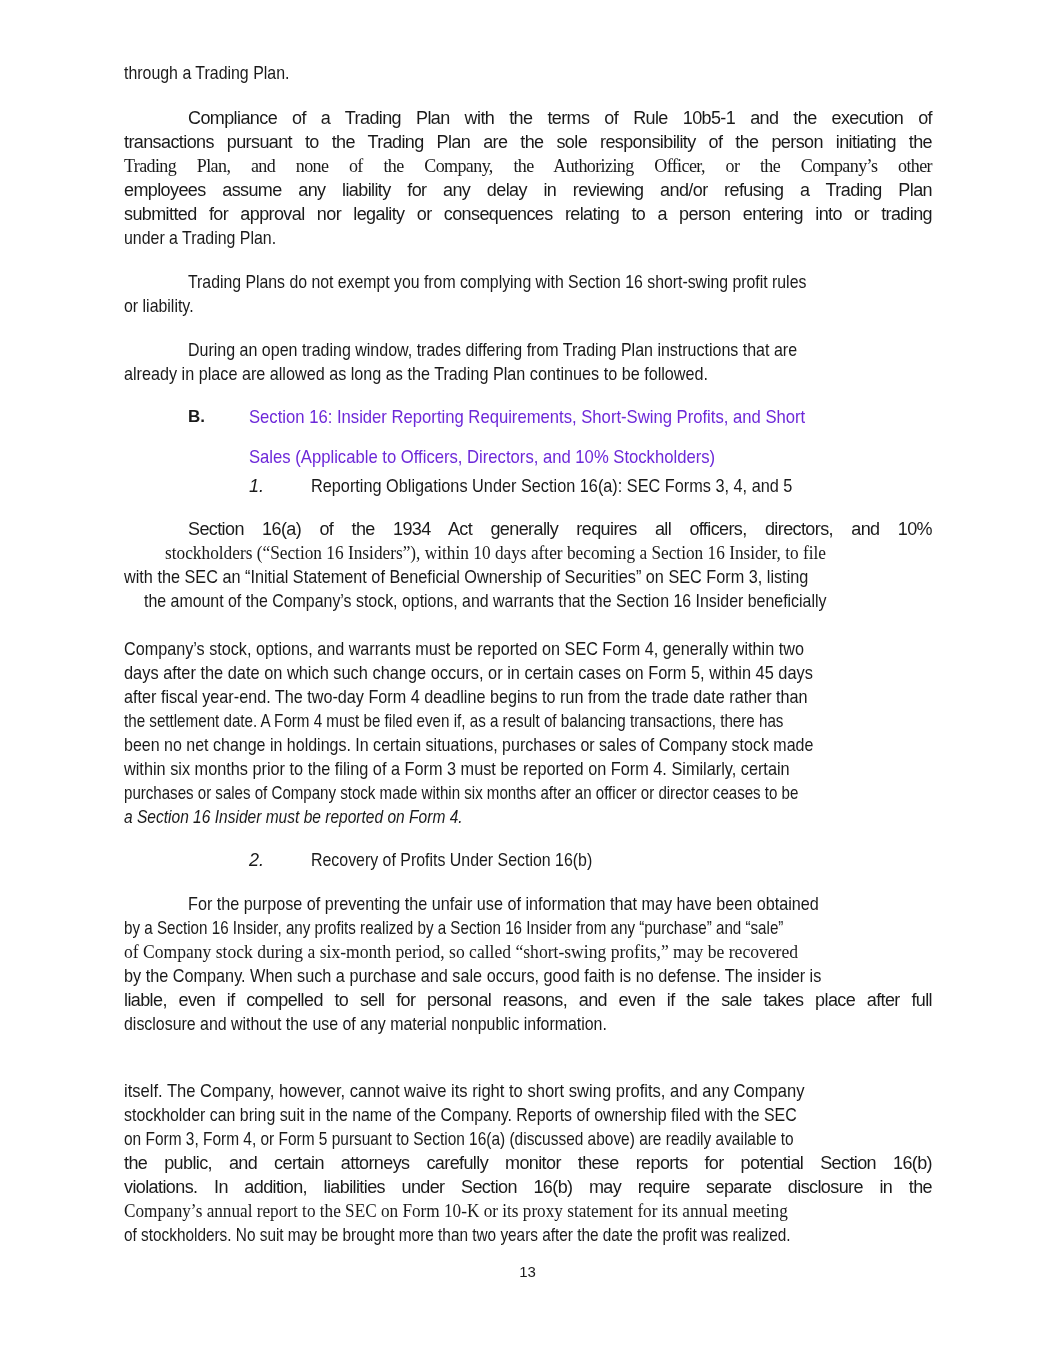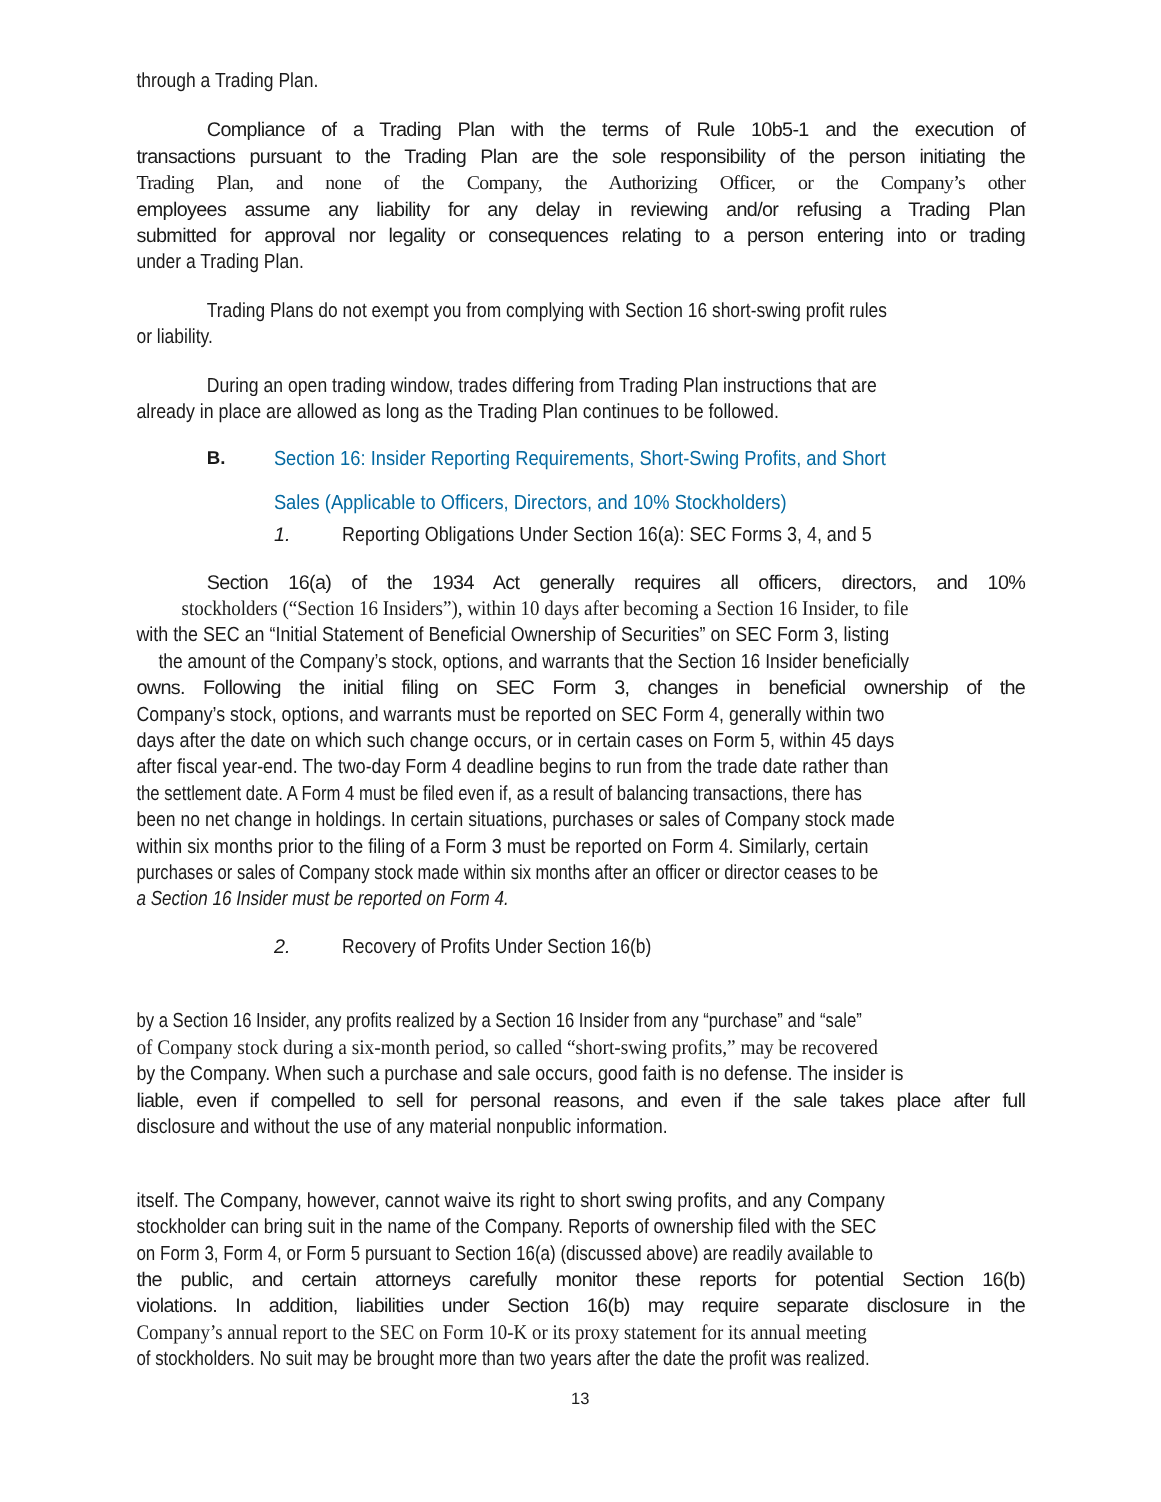--- a/index.html
+++ b/index.html
@@ -13,21 +13,21 @@
     font-family: "Liberation Sans", sans-serif;
     font-size: 18.5px;
     line-height: 24px;
     color: #1a1a1a;
     white-space: nowrap;
     overflow: visible;
   }
   .just { text-align: justify; text-align-last: justify; white-space: normal; }
   .indent { left: 188px; width: 744px; }
   .heading-letter { position: absolute; left: 188px; font-family: "Liberation Sans", sans-serif; font-weight: bold; font-size: 17px; line-height: 24px; color: #1a1a1a; }
-  .heading-text { position: absolute; left: 249px; font-family: "Liberation Sans", sans-serif; font-size: 18.5px; line-height: 24px; color: #0369a1; white-space: nowrap; }
+  .heading-text { position: absolute; left: 249px; font-family: "Liberation Sans", sans-serif; font-size: 18.5px; line-height: 24px; color: #6d28d9; white-space: nowrap; }
   .sub-num { position: absolute; left: 249px; font-family: "Liberation Sans", sans-serif; font-style: italic; font-size: 18px; line-height: 24px; color: #1a1a1a; }
   .sub-text { position: absolute; left: 311px; font-family: "Liberation Sans", sans-serif; font-size: 18.5px; line-height: 24px; color: #1a1a1a; white-space: nowrap; }
   .pagenum { position: absolute; left: 0; width: 1055px; text-align: center; top: 1263px; font-family: "Liberation Sans", sans-serif; font-size: 15px; color: #1a1a1a; }
   .narrow { transform: scaleX(0.86); transform-origin: 0 50%; display: inline-block; }
 </style>
 </head>
 <body>
 
 <div class="page">
 
@@ -50,33 +50,33 @@
   <div class="heading-text" style="top:405px;"><span class="narrow" style="transform:scaleX(0.9);">Section 16: Insider Reporting Requirements, Short-Swing Profits, and Short</span></div>
   <div class="heading-text" style="top:429px;margin-top:16px;"><span class="narrow" style="transform:scaleX(0.9);">Sales (Applicable to Officers, Directors, and 10% Stockholders)</span></div>
 
   <div class="sub-num" style="top:474px;">1.</div>
   <div class="sub-text" style="top:474px;"><span class="narrow" style="transform:scaleX(0.88);">Reporting Obligations Under Section 16(a): SEC Forms 3, 4, and 5</span></div>
 
   <div class="line indent just" style="top: 517px; font-size: 18px; letter-spacing: -0.6px; word-spacing: 0px;">Section 16(a) of the 1934 Act generally requires all officers, directors, and 10%</div>
   <div class="line" style="top:541px;text-align:center;"><span class="narrow" style="transform:scaleX(0.91);font-family:'Liberation Serif',serif;font-size:19px;">stockholders (“Section 16 Insiders”), within 10 days after becoming a Section 16 Insider, to file</span></div>
   <div class="line" style="top:565px;"><span class="narrow" style="transform:scaleX(0.878);">with the SEC an “Initial Statement of Beneficial Ownership of Securities” on SEC Form 3, listing</span></div>
   <div class="line" style="top:589px;margin-left:20px;"><span class="narrow" style="transform:scaleX(0.86);">the amount of the Company’s stock, options, and warrants that the Section 16 Insider beneficially</span></div>
-  <div class="line just" style="top: 613px; font-size: 18px; letter-spacing: -0.6px; word-spacing: 0px;">owns. Following the initial filing on SEC Form 3, changes in beneficial ownership of the</div>
   <div class="line" style="top:637px;"><span class="narrow" style="transform:scaleX(0.875);">Company’s stock, options, and warrants must be reported on SEC Form 4, generally within two</span></div>
   <div class="line" style="top:661px;"><span class="narrow" style="transform:scaleX(0.885);">days after the date on which such change occurs, or in certain cases on Form 5, within 45 days</span></div>
   <div class="line" style="top:685px;"><span class="narrow" style="transform:scaleX(0.875);">after fiscal year-end. The two-day Form 4 deadline begins to run from the trade date rather than</span></div>
   <div class="line" style="top:709px;"><span class="narrow" style="transform:scaleX(0.82);">the settlement date.  A Form 4 must be filed even if, as a result of balancing transactions, there has</span></div>
   <div class="line" style="top:733px;"><span class="narrow" style="transform:scaleX(0.865);">been no net change in holdings. In certain situations, purchases or sales of Company stock made</span></div>
   <div class="line" style="top:757px;"><span class="narrow" style="transform:scaleX(0.88);">within six months prior to the filing of a Form 3 must be reported on Form 4. Similarly, certain</span></div>
   <div class="line" style="top:781px;"><span class="narrow" style="transform:scaleX(0.815);">purchases or sales of Company stock made within six months after an officer or director ceases to be</span></div>
   <div class="line" style="top:805px;font-style:italic;"><span class="narrow" style="transform:scaleX(0.84);">a Section 16 Insider must be reported on Form 4.</span></div>
 
   <div class="sub-num" style="top:848px;">2.</div>
   <div class="sub-text" style="top:848px;"><span class="narrow" style="transform:scaleX(0.86);">Recovery of Profits Under Section 16(b)</span></div>
 
+  <div class="line indent" style="top:892px;"><span class="narrow" style="transform:scaleX(0.875);">For the purpose of preventing the unfair use of information that may have been obtained</span></div>
   <div class="line" style="top:916px;"><span class="narrow" style="transform:scaleX(0.82);">by a Section 16 Insider, any profits realized by a Section 16 Insider from any “purchase” and “sale”</span></div>
   <div class="line" style="top:940px;"><span class="narrow" style="transform:scaleX(0.925);font-family:'Liberation Serif',serif;font-size:19px;">of Company stock during a six-month period, so called “short-swing profits,” may be recovered</span></div>
   <div class="line" style="top:964px;"><span class="narrow" style="transform:scaleX(0.878);">by the Company. When such a purchase and sale occurs, good faith is no defense. The insider is</span></div>
   <div class="line just" style="top: 988px; font-size: 18px; letter-spacing: -0.6px; word-spacing: 0px;">liable, even if compelled to sell for personal reasons, and even if the sale takes place after full</div>
   <div class="line" style="top:1012px;"><span class="narrow" style="transform:scaleX(0.86);">disclosure and without the use of any material nonpublic information.</span></div>
 
   <div class="line" style="top:1079px;"><span class="narrow" style="transform:scaleX(0.895);">itself. The Company, however, cannot waive its right to short swing profits, and any Company</span></div>
   <div class="line" style="top:1103px;"><span class="narrow" style="transform:scaleX(0.86);">stockholder can bring suit in the name of the Company. Reports of ownership filed with the SEC</span></div>
   <div class="line" style="top:1127px;"><span class="narrow" style="transform:scaleX(0.835);">on Form 3, Form 4, or Form 5 pursuant to Section 16(a) (discussed above) are readily available to</span></div>
   <div class="line just" style="top: 1151px; font-size: 18px; letter-spacing: -0.6px; word-spacing: 0px;">the public, and certain attorneys carefully monitor these reports for potential Section 16(b)</div>

